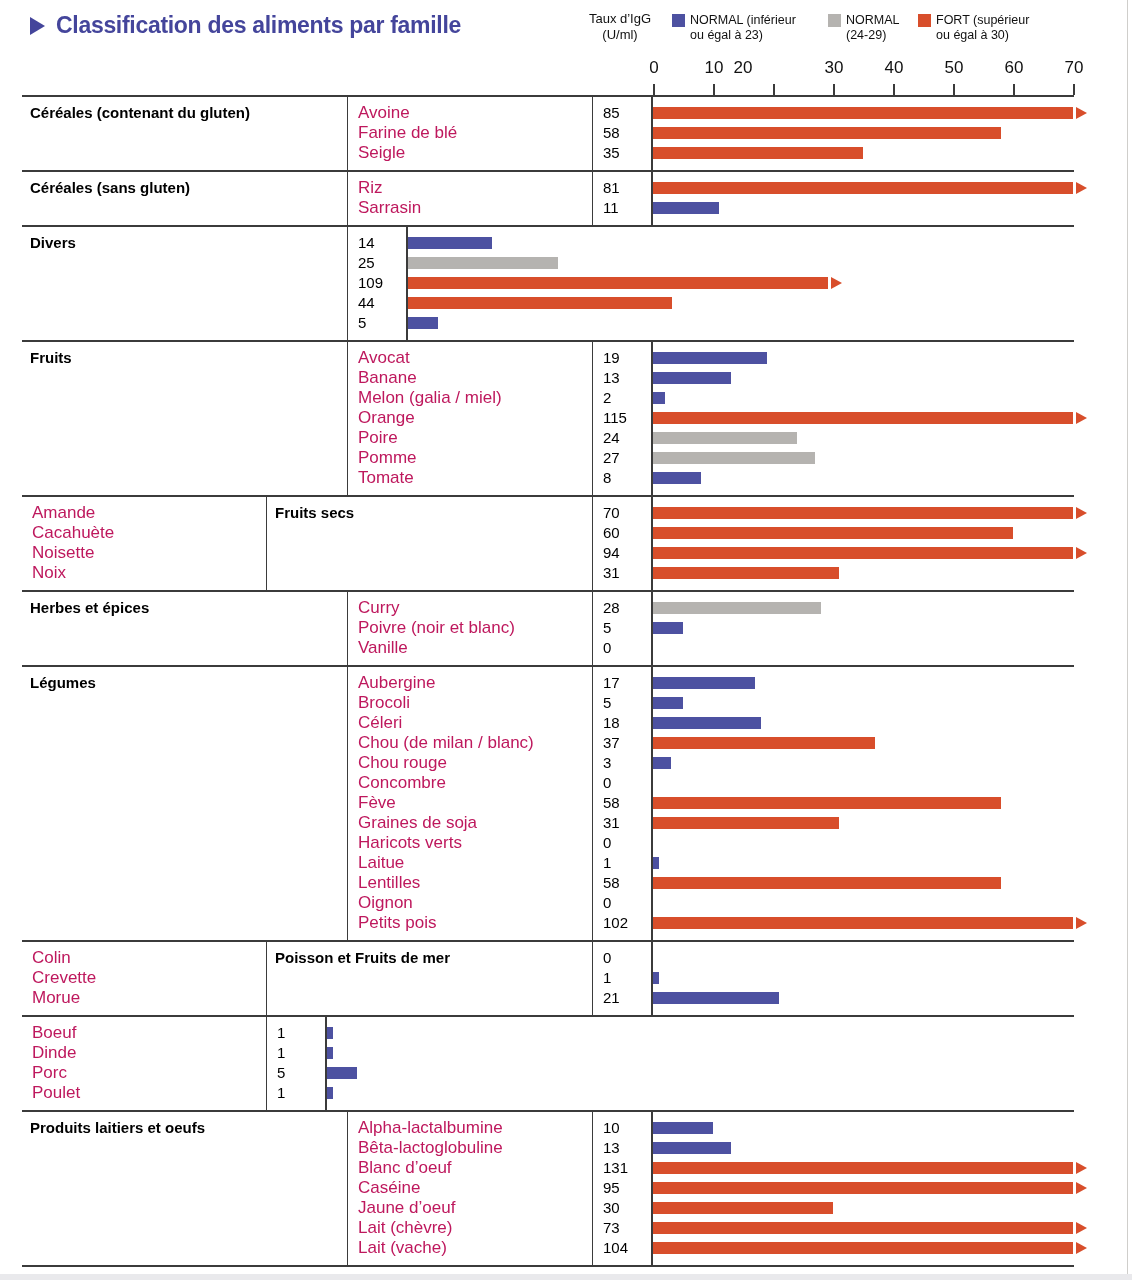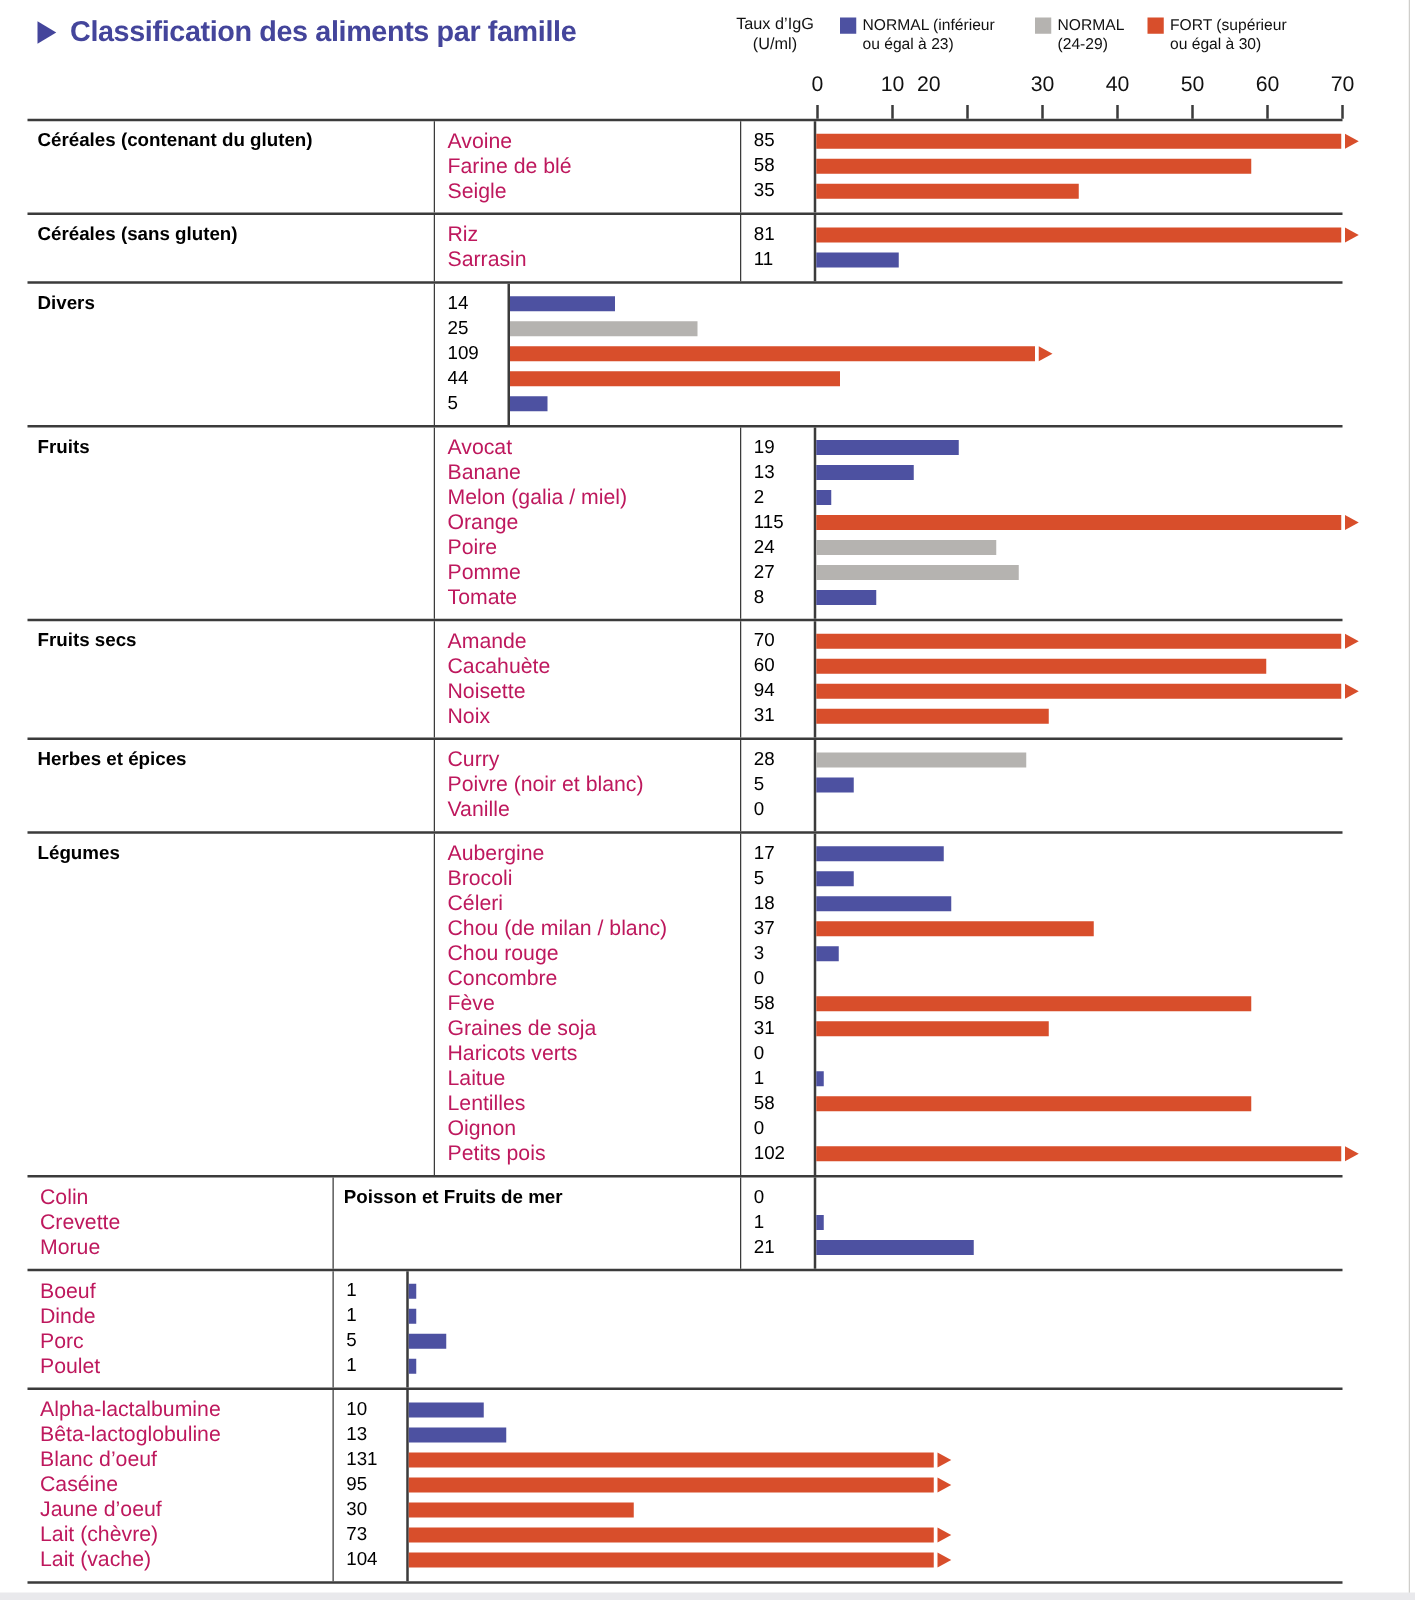--- a/index.html
+++ b/index.html
@@ -225,28 +225,28 @@
         </div>
         <div class="bar-row">
           <div class="bar" style="width: 162px; background: rgb(181, 179, 176);"></div>
         </div>
         <div class="bar-row">
           <div class="bar" style="width: 48px; background: rgb(77, 81, 161);"></div>
         </div>
       </div>
     </section>
     <section class="family-section">
-      <div class="col col-family">
-        <div class="family-name">Fruits secs</div>
-      </div>
       <div class="col col-items">
         <div class="item-label">Amande</div>
         <div class="item-label">Cacahuète</div>
         <div class="item-label">Noisette</div>
         <div class="item-label">Noix</div>
+      </div>
+      <div class="col col-family">
+        <div class="family-name">Fruits secs</div>
       </div>
       <div class="col col-values">
         <div class="item-value">70</div>
         <div class="item-value">60</div>
         <div class="item-value">94</div>
         <div class="item-value">31</div>
       </div>
       <div class="col col-bars">
         <div class="bar-row">
           <div class="bar" style="width: 420px; background: rgb(216, 78, 43);"></div>
@@ -405,20 +405,23 @@
         </div>
         <div class="bar-row">
           <div class="bar" style="width: 30px; background: rgb(77, 81, 161);"></div>
         </div>
         <div class="bar-row">
           <div class="bar" style="width: 6px; background: rgb(77, 81, 161);"></div>
         </div>
       </div>
     </section>
     <section class="family-section">
+      <div class="col col-family">
+        <div class="family-name">Produits laitiers et oeufs</div>
+      </div>
       <div class="col col-items">
         <div class="item-label">Alpha-lactalbumine</div>
         <div class="item-label">Bêta-lactoglobuline</div>
         <div class="item-label">Blanc d’oeuf</div>
         <div class="item-label">Caséine</div>
         <div class="item-label">Jaune d’oeuf</div>
         <div class="item-label">Lait (chèvre)</div>
         <div class="item-label">Lait (vache)</div>
       </div>
       <div class="col col-values">

